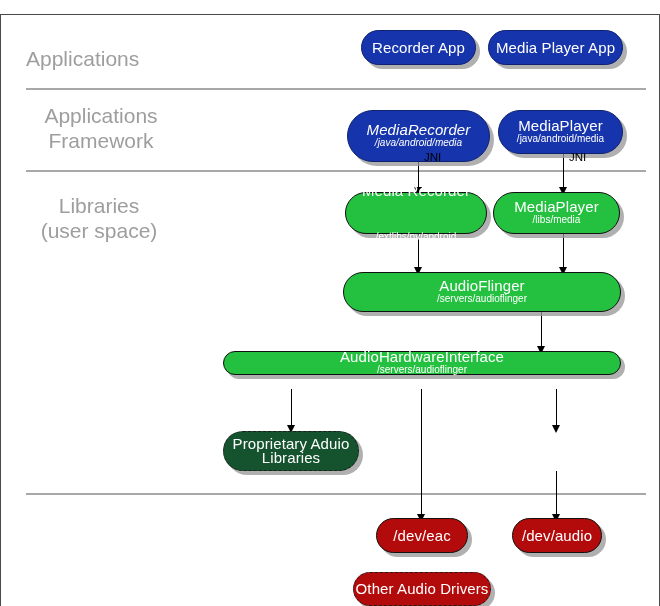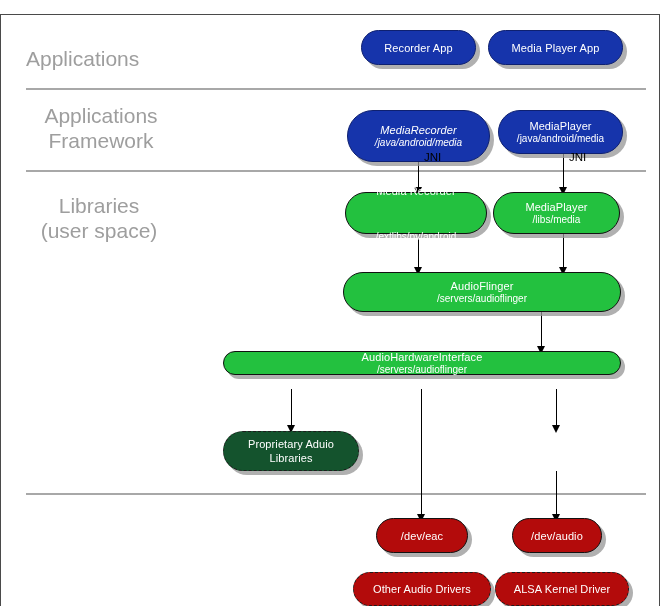--- a/index.html
+++ b/index.html
@@ -15,21 +15,21 @@
   }
   
   .node{
     position:absolute;box-sizing:border-box;
     display:flex;flex-direction:column;align-items:center;justify-content:center;
     color:#ffffff;text-align:center;
     border-radius:999px;
     box-shadow:4px 4px 0 0 rgba(150,150,150,0.75);
     z-index:3;
   }
-  .node .t1{font-size:11px;line-height:14px;letter-spacing:.1px;}
+  .node .t1{font-size:15px;line-height:14px;letter-spacing:.1px;}
   .node .t2{font-size:10px;line-height:12px;}
   .node.blue{background:#1634ab;border:1px solid #0e2070;}
   .node.green{background:#23c13f;border:1.5px solid #111111;}
   .node.green-dash{background:#14532d;border:1.5px dashed #1d1d1d;}
   .node.red{background:#b30b0b;border:1.5px solid #111111;}
   .node.red-dash{background:#b30b0b;border:1.5px dashed #1d1d1d;}
 
   
   .vline{position:absolute;width:0;border-left:1.6px solid #000;z-index:1;}
   .arrowhead{
@@ -135,17 +135,14 @@
   </div>
 
   <div class="node red" style="left:511px;top:503px;width:90px;height:35px;">
     <div class="t1">/dev/audio</div>
   </div>
 
   <div class="node red-dash" style="left:352px;top:557px;width:138px;height:34px;">
     <div class="t1">Other Audio Drivers</div>
   </div>
 
-  <div class="node red-dash" style="left:494px;top:557px;width:134px;height:34px;">
-    <div class="t1">ALSA Kernel Driver</div>
-  </div>
 
 </div>
 
 </body></html>

